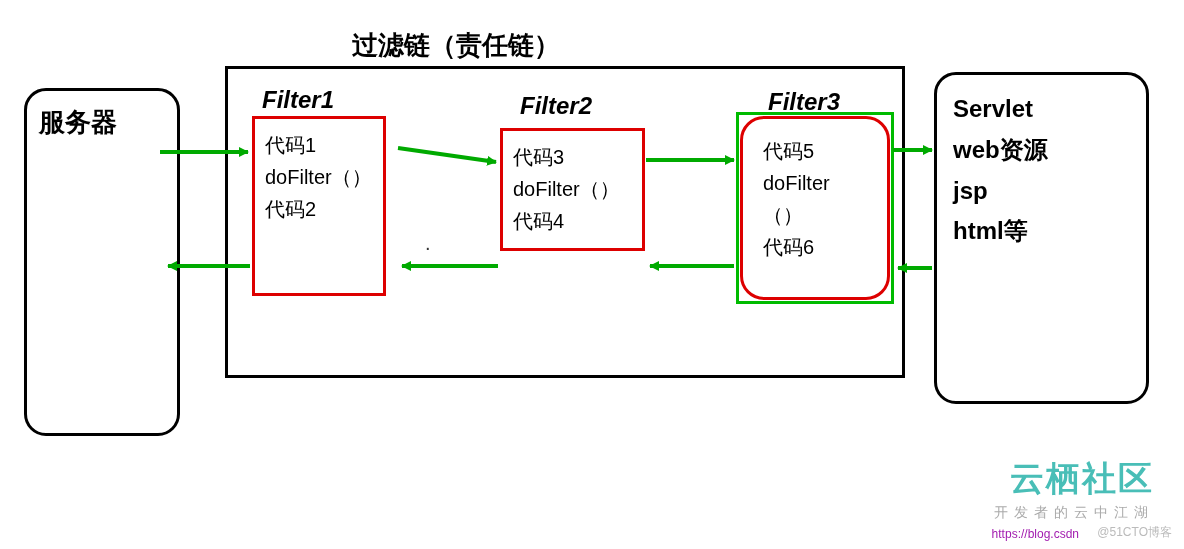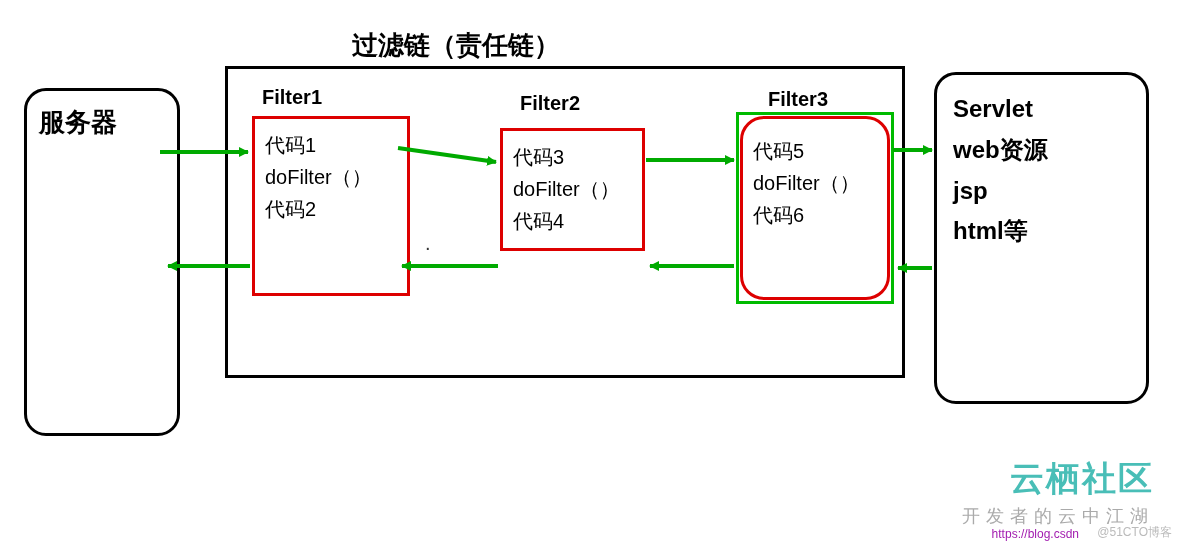--- a/index.html
+++ b/index.html
@@ -34,50 +34,51 @@
 }
 .red-box {
   border: 3px solid #d00;
   padding: 10px 10px;
   font-size: 20px;
   line-height: 1.6;
 }
 .red-rounded {
   border: 3px solid #d00;
   border-radius: 24px;
-  padding: 16px 10px;
+  padding: 16px 20px;
   font-size: 20px;
   line-height: 1.6;
 }
 .green-rect {
   border: 3px solid #0b0;
 }
 .title {
   position: absolute;
   font-size: 26px;
   font-weight: bold;
 }
 .filter-label {
   position: absolute;
-  font-size: 20px;
+  font-size: 24px;
   font-weight: bold;
+  font-style: italic;
 }
 .logo {
   position: absolute;
   text-align: right;
 }
 .logo .big {
   font-size: 34px;
   font-weight: bold;
   color: #49beb7;
   letter-spacing: 2px;
   text-align: right;
 }
 .logo .small {
-  font-size: 18px;
+  font-size: 14px;
   color: #aaa;
   letter-spacing: 6px;
   margin-top: 2px;
 }
 .watermark {
   position: absolute;
   right: 12px;
   bottom: 8px;
   font-size: 12px;
   color: #bbb;
@@ -118,21 +119,21 @@
 
   <div class="title" style="left:352px; top:28px;">过滤链（责任链）</div>
 
   <div class="box rounded-box" style="left:24px; top:88px; width:156px; height:348px;">
     <span>服务器</span>
   </div>
 
   <div class="box big-black" style="left:225px; top:66px; width:680px; height:312px;"></div>
 
   <div class="filter-label" style="left:262px; top:86px;">Filter1</div>
-  <div class="box red-box" style="left:252px; top:116px; width:158px; height:180px;">
+  <div class="box red-box" style="left:252px; top:116px; width:134px; height:180px;">
     <span class="label-line">代码1</span>
     <span class="label-line">doFilter（）</span>
     <span class="label-line">代码2</span>
   </div>
 
   <div class="filter-label" style="left:520px; top:92px;">Filter2</div>
   <div class="box red-box" style="left:500px; top:128px; width:145px; height:123px;">
     <span class="label-line">代码3</span>
     <span class="label-line">doFilter（）</span>
     <span class="label-line">代码4</span>

